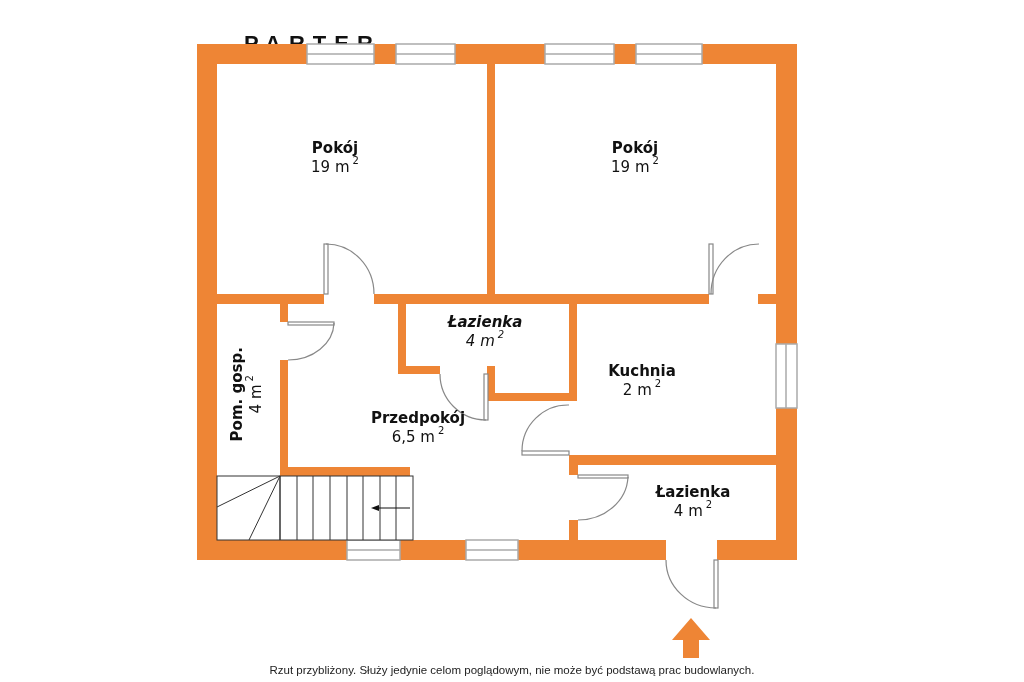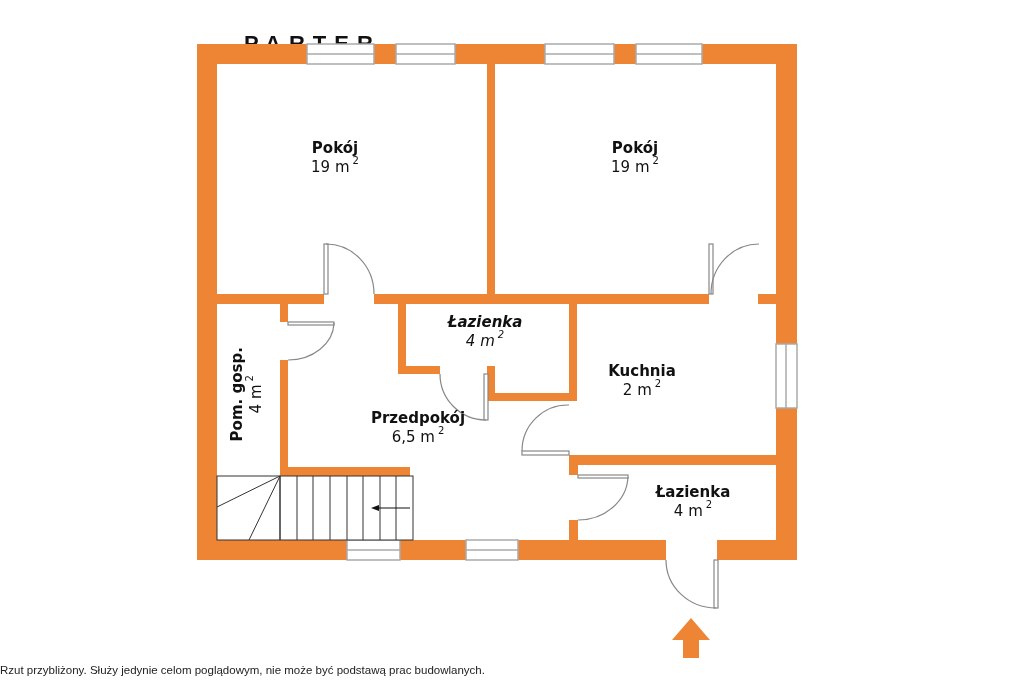--- a/index.html
+++ b/index.html
@@ -6,21 +6,21 @@
   body { width: 1024px; height: 682px; position: relative; overflow: hidden;
          font-family: "DejaVu Sans", sans-serif; }
   #plan { position: absolute; left: 0; top: 0; }
   .title { position: absolute; left: 244px; top: 0px; font-family: Liberation Sans, sans-serif;
            font-weight: bold; font-size: 22px; letter-spacing: 8px; color: #111; margin-top: 31px; }
   .room-label { position: absolute; text-align: center; color: #111; line-height: 1.15; }
   .room-name { font-weight: bold; font-size: 15px; display: block; }
   .room-area { font-size: 15px; display: block; }
   .room-area sup { font-size: 10px; position: relative; top: -2px; margin-left: 3px; }
   .vertical { transform: rotate(-90deg); transform-origin: center center; }
-  .footer { position: absolute; left: 0; width: 1024px; top: 664px; 
+  .footer { position: absolute; left: 0; width: 1024px; top: 664px; text-align: center;
             font-size: 11.5px; color: #222; font-family: "Liberation Sans", sans-serif; }
 </style>
 </head>
 <body>
 
 <div class="title">PARTER</div>
 
 <svg id="plan" width="1024" height="682" viewBox="0 0 1024 682">
   <g fill="#EE8535">
 

